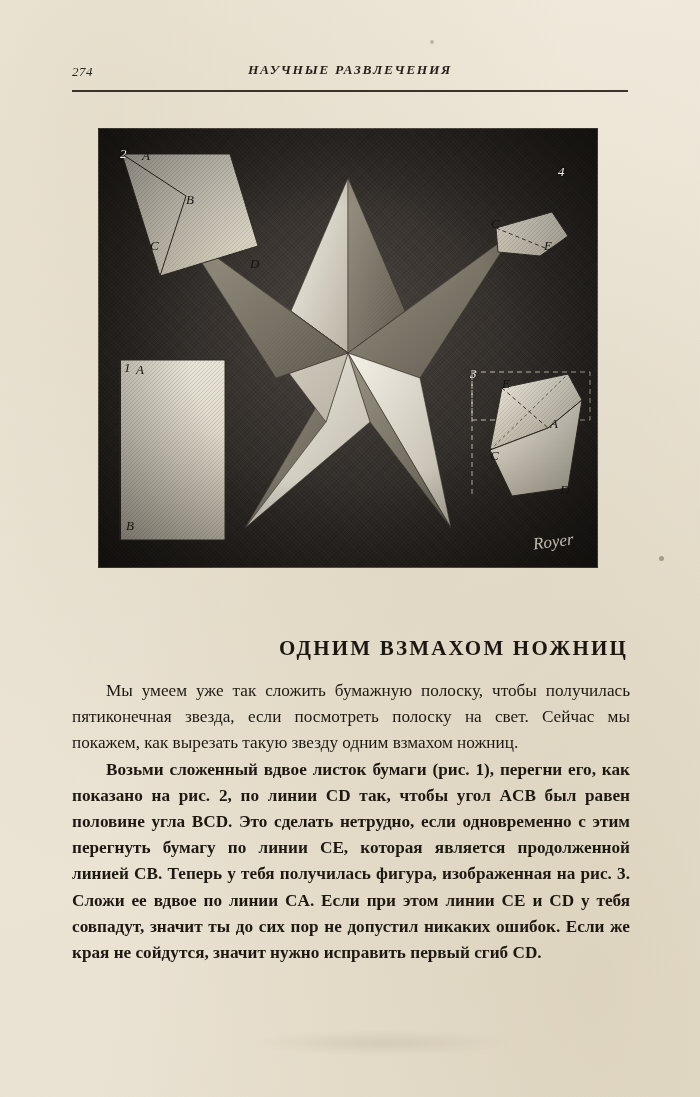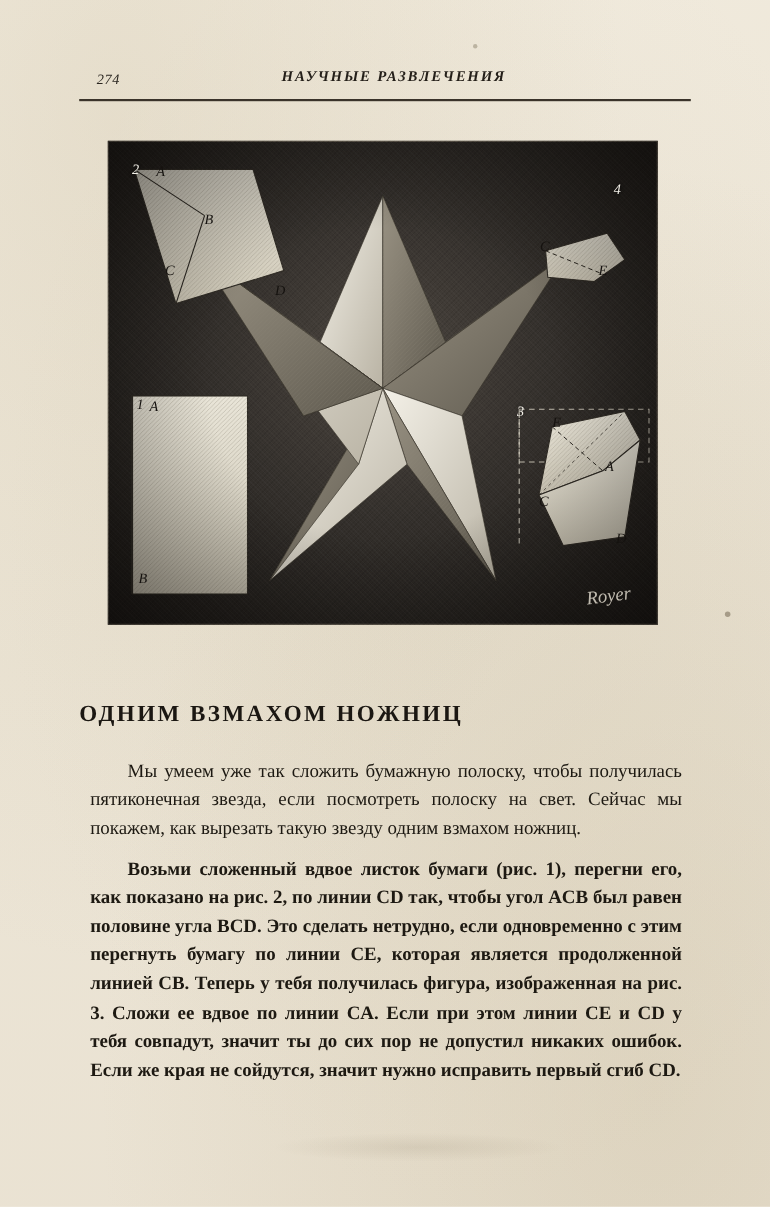--- a/index.html
+++ b/index.html
@@ -28,21 +28,21 @@
   }
   .page {
     position: absolute;
     inset: 0;
     padding: 0;
   }
   
   .runhead {
     position: absolute;
     top: 62px;
-    left: 88px;
+    left: 72px;
     right: 72px;
     height: 22px;
   }
   .folio {
     position: absolute;
     left: 0;
     top: 2px;
     font-family: "Liberation Serif", serif;
     font-size: 13px;
     font-style: italic;
@@ -124,38 +124,38 @@
     transform: rotate(-7deg);
     opacity: 0.85;
   }
 
   
   .headline {
     position: absolute;
     left: 72px;
     right: 72px;
     top: 636px;
-    text-align: left;
+    text-align: right;
     font-size: 21px;
     font-weight: bold;
     letter-spacing: 2.2px;
     color: #1b1712;
   }
   .body {
     position: absolute;
     left: 72px;
     right: 70px;
     top: 678px;
     font-size: 17.2px;
     line-height: 26.2px;
     text-align: justify;
     color: #1d1912;
   }
   .body p {
-    margin: 10px;
+    margin: 0;
     text-indent: 34px;
   }
   .body p + p { margin-top: 0px; font-weight: bold; }
 
   .smudge {
     position: absolute;
     left: 250px;
     top: 1030px;
     width: 260px;
     height: 26px;

